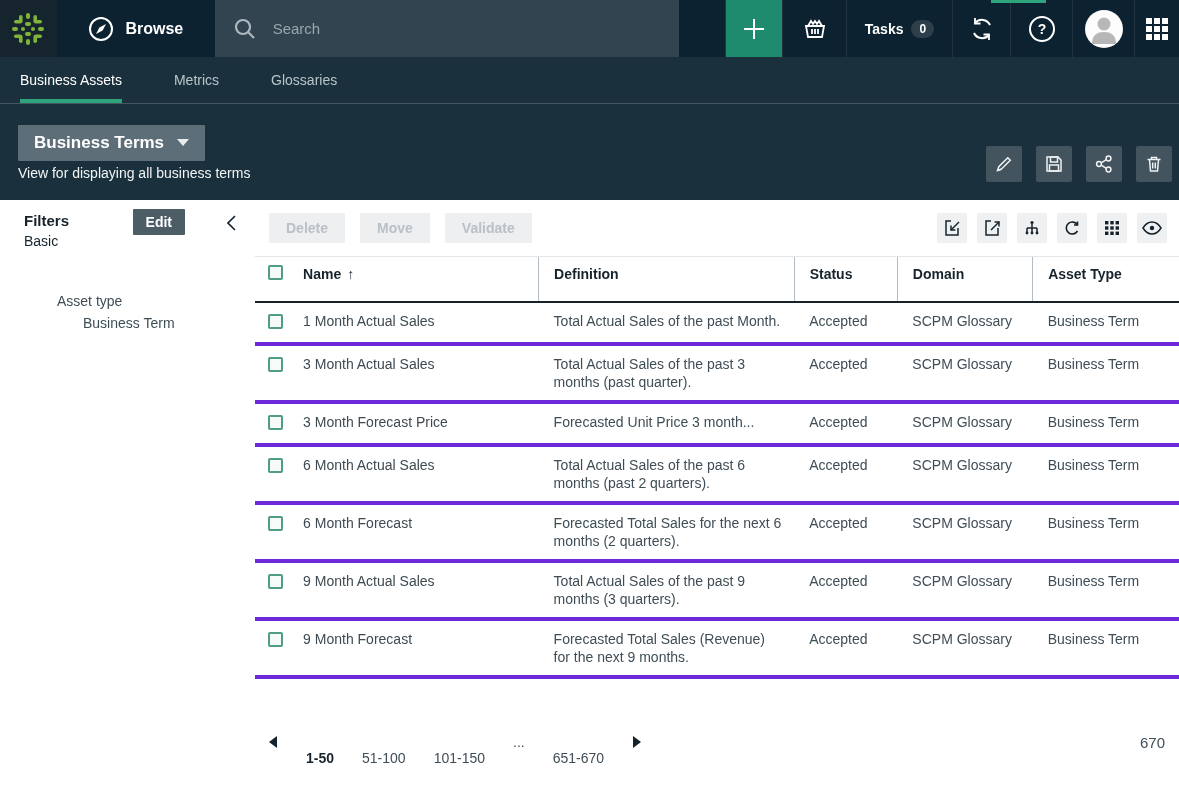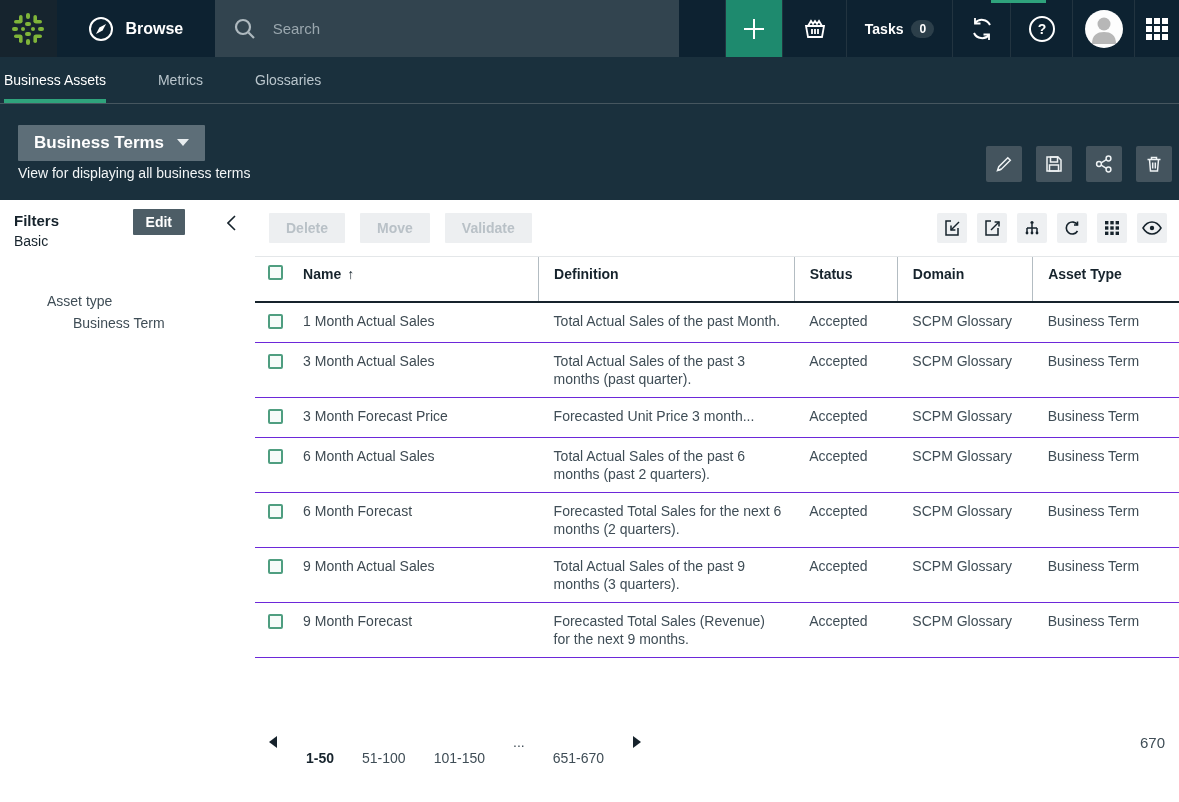--- a/index.html
+++ b/index.html
@@ -32,41 +32,41 @@
   .help-btn { width: 62px; }
   .avatar-btn { width: 62px; }
   .avatar-circle { width: 38px; height: 38px; border-radius: 50%; background: #fdfdfd; overflow: hidden;
     display: flex; align-items: flex-end; justify-content: center; }
   .grid-btn { width: 45px; }
   .grid-glyph { display: grid; grid-template-columns: repeat(3, 6px); grid-template-rows: repeat(3, 6px); gap: 2px; }
   .grid-glyph span { background: #fff; }
   .progress-strip { position: absolute; top: 0; left: 991px; width: 55px; height: 3px; background: #2fa37c; }
 
   
-  .subnav { height: 47px; background: #1a303d; display: flex; align-items: stretch; padding: 0 4px;
+  .subnav { height: 47px; background: #1a303d; display: flex; align-items: stretch; padding: 0 20px;
     gap: 52px; border-bottom: 1px solid #46565f; flex-shrink: 0; }
   .tab { display: flex; align-items: center; color: #b9c5cc; font-size: 14px; position: relative; cursor: pointer; }
   .tab.active { color: #ffffff; }
   .tab.active::after { content: ""; position: absolute; left: 0; right: 0; bottom: 0; height: 4px; background: #2fa37c; }
 
   
   .titlebar { height: 96px; background: #1a303d; color: #fff; padding: 21px 18px 0 18px; position: relative; flex-shrink: 0; }
   .view-btn { display: inline-flex; align-items: center; gap: 13px; background: #5d6e78; color: #fff;
     border: 0; font-family: "Liberation Sans", sans-serif; font-size: 17px; font-weight: bold;
     padding: 8px 16px; height: 36px; cursor: pointer; border-radius: 1px; }
   .view-subtitle { margin-top: 4px; font-size: 14px; color: #f2f5f6; }
   .titlebar-actions { position: absolute; right: 7px; top: 42px; display: flex; gap: 14px; }
   .tb-icon-btn { width: 36px; height: 36px; background: #44545e; border: 0; border-radius: 2px;
     display: flex; align-items: center; justify-content: center; color: #eef2f4; cursor: pointer; }
 
   
   .content { flex: 1; display: flex; background: #fff; overflow: hidden; }
 
   
-  .filters-panel { width: 255px; flex-shrink: 0; padding: 12px 14px; position: relative; color: #16232c; }
+  .filters-panel { width: 255px; flex-shrink: 0; padding: 12px 24px; position: relative; color: #16232c; }
   .filters-title { font-size: 15px; font-weight: bold; }
   .filters-mode { font-size: 14px; margin-top: 4px; }
   .edit-btn { position: absolute; top: 9px; right: 70px; background: #4d5d66; color: #fff; border: 0;
     font-family: "Liberation Sans", sans-serif; font-size: 14px; font-weight: bold; padding: 5px 13px;
     cursor: pointer; border-radius: 1px; }
   .collapse-btn { position: absolute; top: 13px; right: 16px; background: transparent; border: 0;
     color: #16232c; cursor: pointer; padding: 2px; }
   .filter-item { margin-top: 44px; padding-left: 33px; font-size: 14px; color: #3f4d56; }
   .filter-item .filter-value { padding-left: 26px; margin-top: 6px; }
 
@@ -84,21 +84,21 @@
   .table-wrap { flex: 1; overflow: hidden; }
   table { width: 100%; border-collapse: collapse; font-size: 14px; color: #3f4d56; table-layout: fixed; }
   col.c-check { width: 40px; } col.c-name { width: 243px; } col.c-def { width: 255px; }
   col.c-status { width: 103px; } col.c-domain { width: 135px; } col.c-type { width: 146px; }
   thead th { text-align: left; font-weight: bold; color: #16232c; font-size: 14px; height: 45px;
     vertical-align: middle; border-bottom: 2px solid #16232c; padding: 0 10px 10px 15px; }
   thead th.th-check { padding-left: 13px; }
   thead th.th-name { padding-left: 8px; }
   thead th.sep { border-left: 1px solid #b3bcc2; }
   .sort-arrow { font-weight: bold; margin-left: 6px; color: #16232c; }
-  tbody td { border-bottom: 1px solid #6d28d9; vertical-align: top; padding: 9px 10px 9px 15px; line-height: 18px; }
+  tbody td { border-bottom: 4px solid #6d28d9; vertical-align: top; padding: 9px 10px 9px 15px; line-height: 18px; }
   tbody td.td-check { padding-left: 13px; padding-top: 11px; }
   tbody td.td-name { padding-left: 8px; color: #3e4a52; }
   .checkbox { display: inline-block; width: 15px; height: 15px; border: 2px solid #4f9e80;
     background: #f6fbf9; border-radius: 2px; cursor: pointer; }
 
   
   .footer { height: 44px; display: flex; align-items: center; padding: 0 14px; font-size: 14px;
     color: #3f4d56; flex-shrink: 0; }
   .pages { display: flex; align-items: center; gap: 28px; }
   .page-arrow { background: transparent; border: 0; color: #16232c; cursor: pointer; display: flex; align-items: center; }

